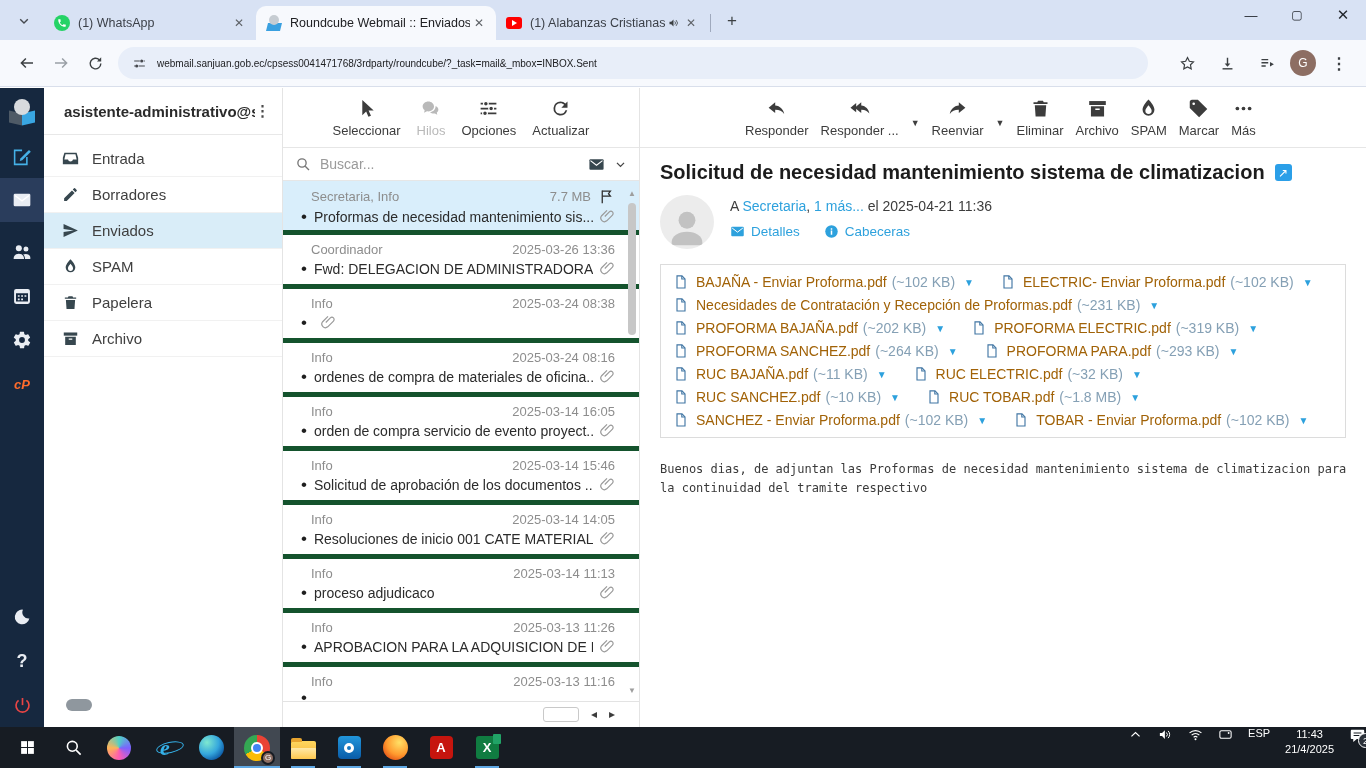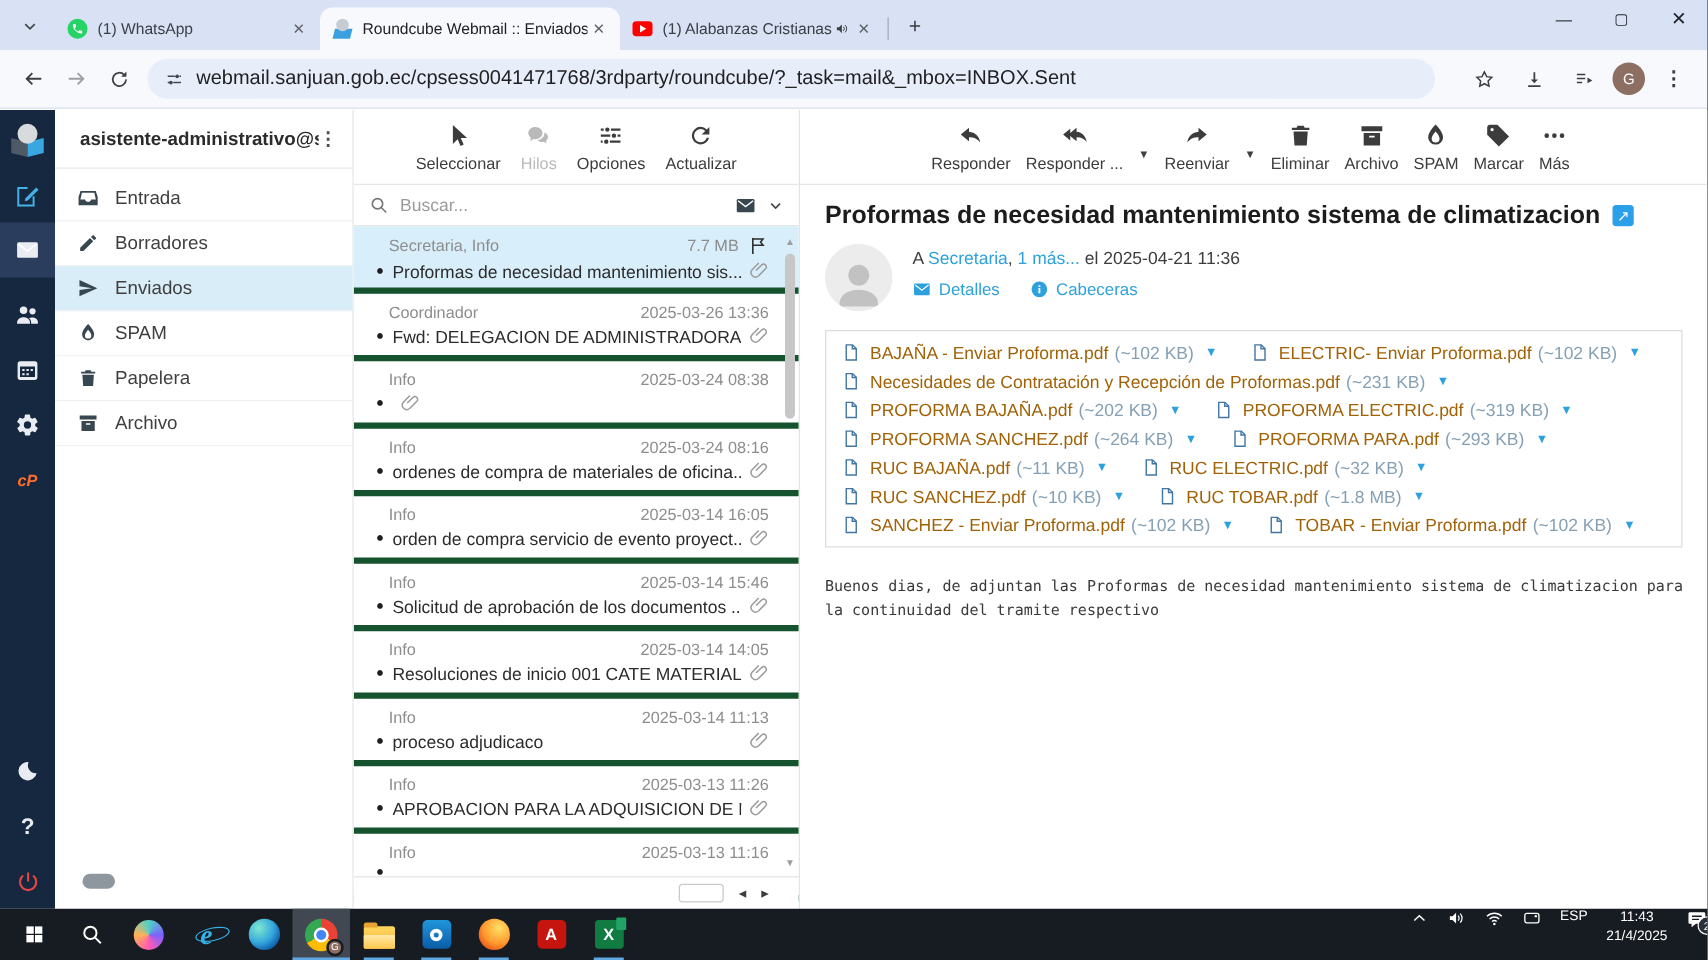--- a/index.html
+++ b/index.html
@@ -24,21 +24,21 @@
   .fav-rc .bx{position:absolute;bottom:0;left:1px;width:14px;height:8px;background:#3aa0e0;transform:skewX(-14deg);}
   .fav-yt{width:16px;height:12px;background:#f00;border-radius:3px;position:relative;flex:none;}
   .fav-yt:after{content:"";position:absolute;left:6px;top:3px;border-left:5px solid #fff;border-top:3px solid transparent;border-bottom:3px solid transparent;}
   .tabaudio{color:#3c4043;font-size:12px;margin-right:2px;}
 
   .btoolbar{position:absolute;top:40px;left:0;right:0;height:47px;background:#f7f9fd;border-bottom:1px solid #d9dfeb;display:flex;align-items:center;padding:0 10px;}
   .nav-ic{width:34px;height:34px;display:flex;align-items:center;justify-content:center;color:#3f4synag4;color:#3c4043;font-size:17px;cursor:pointer;}
   .nav-ic.dis{color:#9aa0a6;}
   .urlpill{flex:1;height:32px;margin:0 10px 0 6px;background:#e8eef9;border-radius:16px;display:flex;align-items:center;padding:0 14px;max-width:1030px;}
   .urlpill .tune{color:#44474d;font-size:15px;margin-right:10px;}
-  .urltext{font-size:16px;color:#202124;white-space:nowrap;overflow:hidden;}
+  .urltext{font-size:10px;color:#202124;white-space:nowrap;overflow:hidden;}
   .bt-right{display:flex;align-items:center;gap:6px;margin-left:auto;}
   .avatarG{width:26px;height:26px;border-radius:50%;background:#8d6e63;color:#fff;font-size:12px;display:flex;align-items:center;justify-content:center;cursor:pointer;}
 
   
   .app{position:absolute;top:88px;left:0;bottom:41px;right:0;display:flex;background:#fff;}
 
   .rail{width:44px;background:#16283f;display:flex;flex-direction:column;align-items:center;flex:none;}
   .ritem{width:44px;height:44px;display:flex;align-items:center;justify-content:center;color:#e9edf3;font-size:20px;cursor:pointer;}
   .ritem.active{background:#2a3d5c;}
   .ritem.compose{color:#45b1e8;font-size:21px;}
@@ -694,21 +694,21 @@
                 <circle cx="5" cy="12" r="2.1"></circle>
                 <circle cx="12" cy="12" r="2.1"></circle>
                 <circle cx="19" cy="12" r="2.1"></circle>
               </svg>
             </span>
           <span>Más</span>
         </div>
       </div>
 
       <div class="subject">
-        <h1>Proformas de necesidad mantenimiento sistema de climatizacion</h1>
+        <h1>Solicitud de necesidad mantenimiento sistema de climatizacion</h1>
         <span class="extlink">↗</span>
       </div>
 
       <div class="mhead">
         <div class="avatarbig">
             <span style="font-size:46px">
               <svg class="svgi" viewBox="0 0 24 24" aria-hidden="true">
                 <circle cx="12" cy="9" r="4.4"></circle>
                 <path d="M12 15c-4.6 0-8 2.4-8 5.4V22h16v-1.6c0-3-3.4-5.4-8-5.4z"></path>
               </svg>

